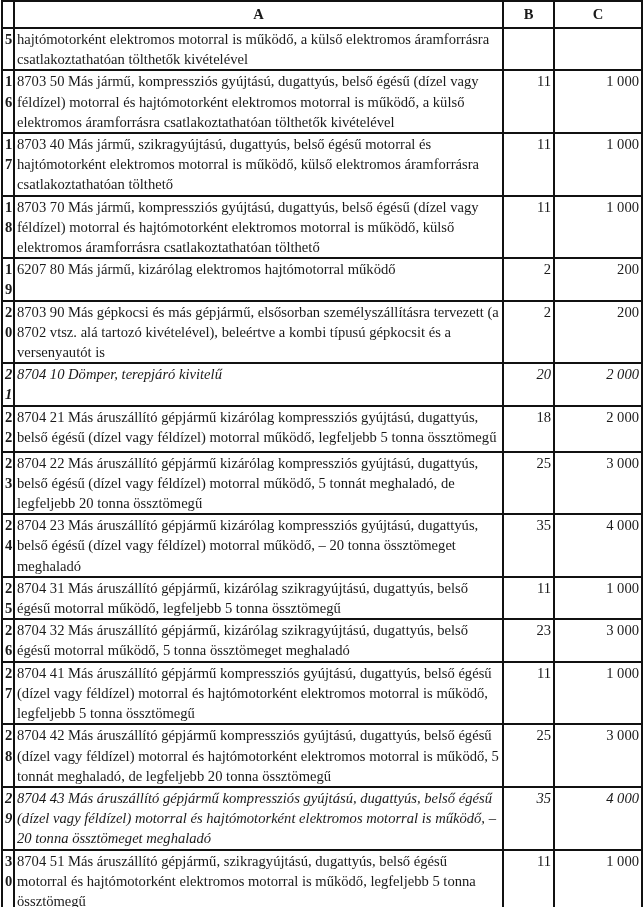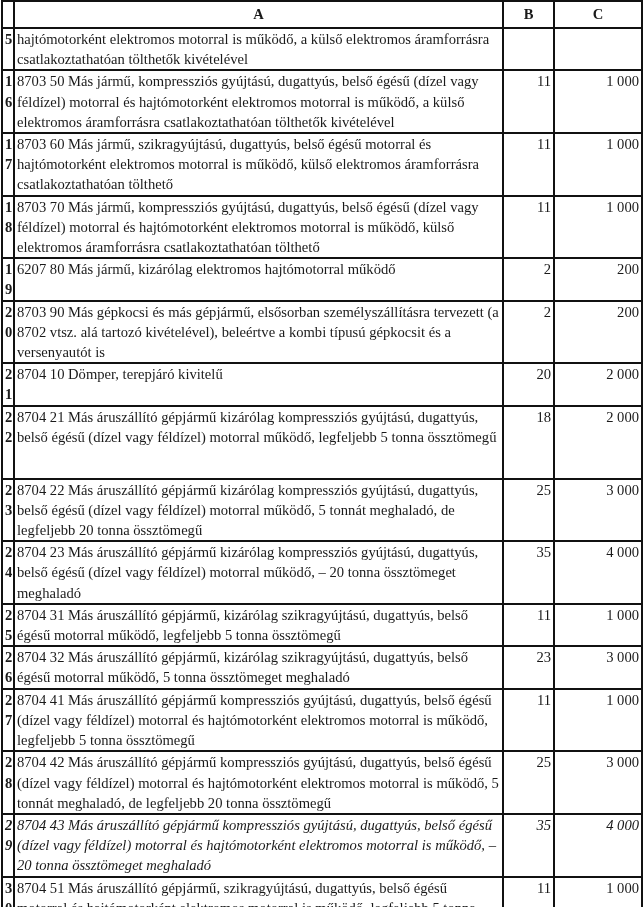--- a/index.html
+++ b/index.html
@@ -62,21 +62,21 @@
           <span>16</span>
         </td>
         <td class="desc">8703 50 Más jármű, kompressziós gyújtású, dugattyús, belső égésű (dízel vagy féldízel) motorral és hajtómotorként elektromos motorral is működő, a külső elektromos áramforrásra csatlakoztathatóan tölthetők kivételével</td>
         <td class="num">11</td>
         <td class="num">1 000</td>
       </tr>
       <tr style="height: 60px;">
         <td class="idx">
           <span>17</span>
         </td>
-        <td class="desc">8703 60 Más jármű, szikragyújtású, dugattyús, belső égésű motorral és hajtómotorként elektromos motorral is működő, külső elektromos áramforrásra csatlakoztathatóan tölthető</td>
+        <td class="desc">8703 40 Más jármű, szikragyújtású, dugattyús, belső égésű motorral és hajtómotorként elektromos motorral is működő, külső elektromos áramforrásra csatlakoztathatóan tölthető</td>
         <td class="num">11</td>
         <td class="num">1 000</td>
       </tr>
       <tr style="height: 61px;">
         <td class="idx">
           <span>18</span>
         </td>
         <td class="desc">8703 70 Más jármű, kompressziós gyújtású, dugattyús, belső égésű (dízel vagy féldízel) motorral és hajtómotorként elektromos motorral is működő, külső elektromos áramforrásra csatlakoztathatóan tölthető</td>
         <td class="num">11</td>
         <td class="num">1 000</td>
@@ -90,29 +90,29 @@
         <td class="num">200</td>
       </tr>
       <tr style="height: 62px;">
         <td class="idx">
           <span>20</span>
         </td>
         <td class="desc">8703 90 Más gépkocsi és más gépjármű, elsősorban személyszállításra tervezett (a 8702 vtsz. alá tartozó kivételével), beleértve a kombi típusú gépkocsit és a versenyautót is</td>
         <td class="num">2</td>
         <td class="num">200</td>
       </tr>
-      <tr style="height: 42px;">
+      <tr style="height: 42px; font-style: italic;">
         <td class="idx">
           <span>21</span>
         </td>
         <td class="desc">8704 10 Dömper, terepjáró kivitelű</td>
         <td class="num">20</td>
         <td class="num">2 000</td>
       </tr>
-      <tr style="height: 73px;">
+      <tr style="height: 46px;">
         <td class="idx">
           <span>22</span>
         </td>
         <td class="desc">8704 21 Más áruszállító gépjármű kizárólag kompressziós gyújtású, dugattyús, belső égésű (dízel vagy féldízel) motorral működő, legfeljebb 5 tonna össztömegű</td>
         <td class="num">18</td>
         <td class="num">2 000</td>
       </tr>
       <tr style="height: 61px;">
         <td class="idx">
           <span>23</span>

